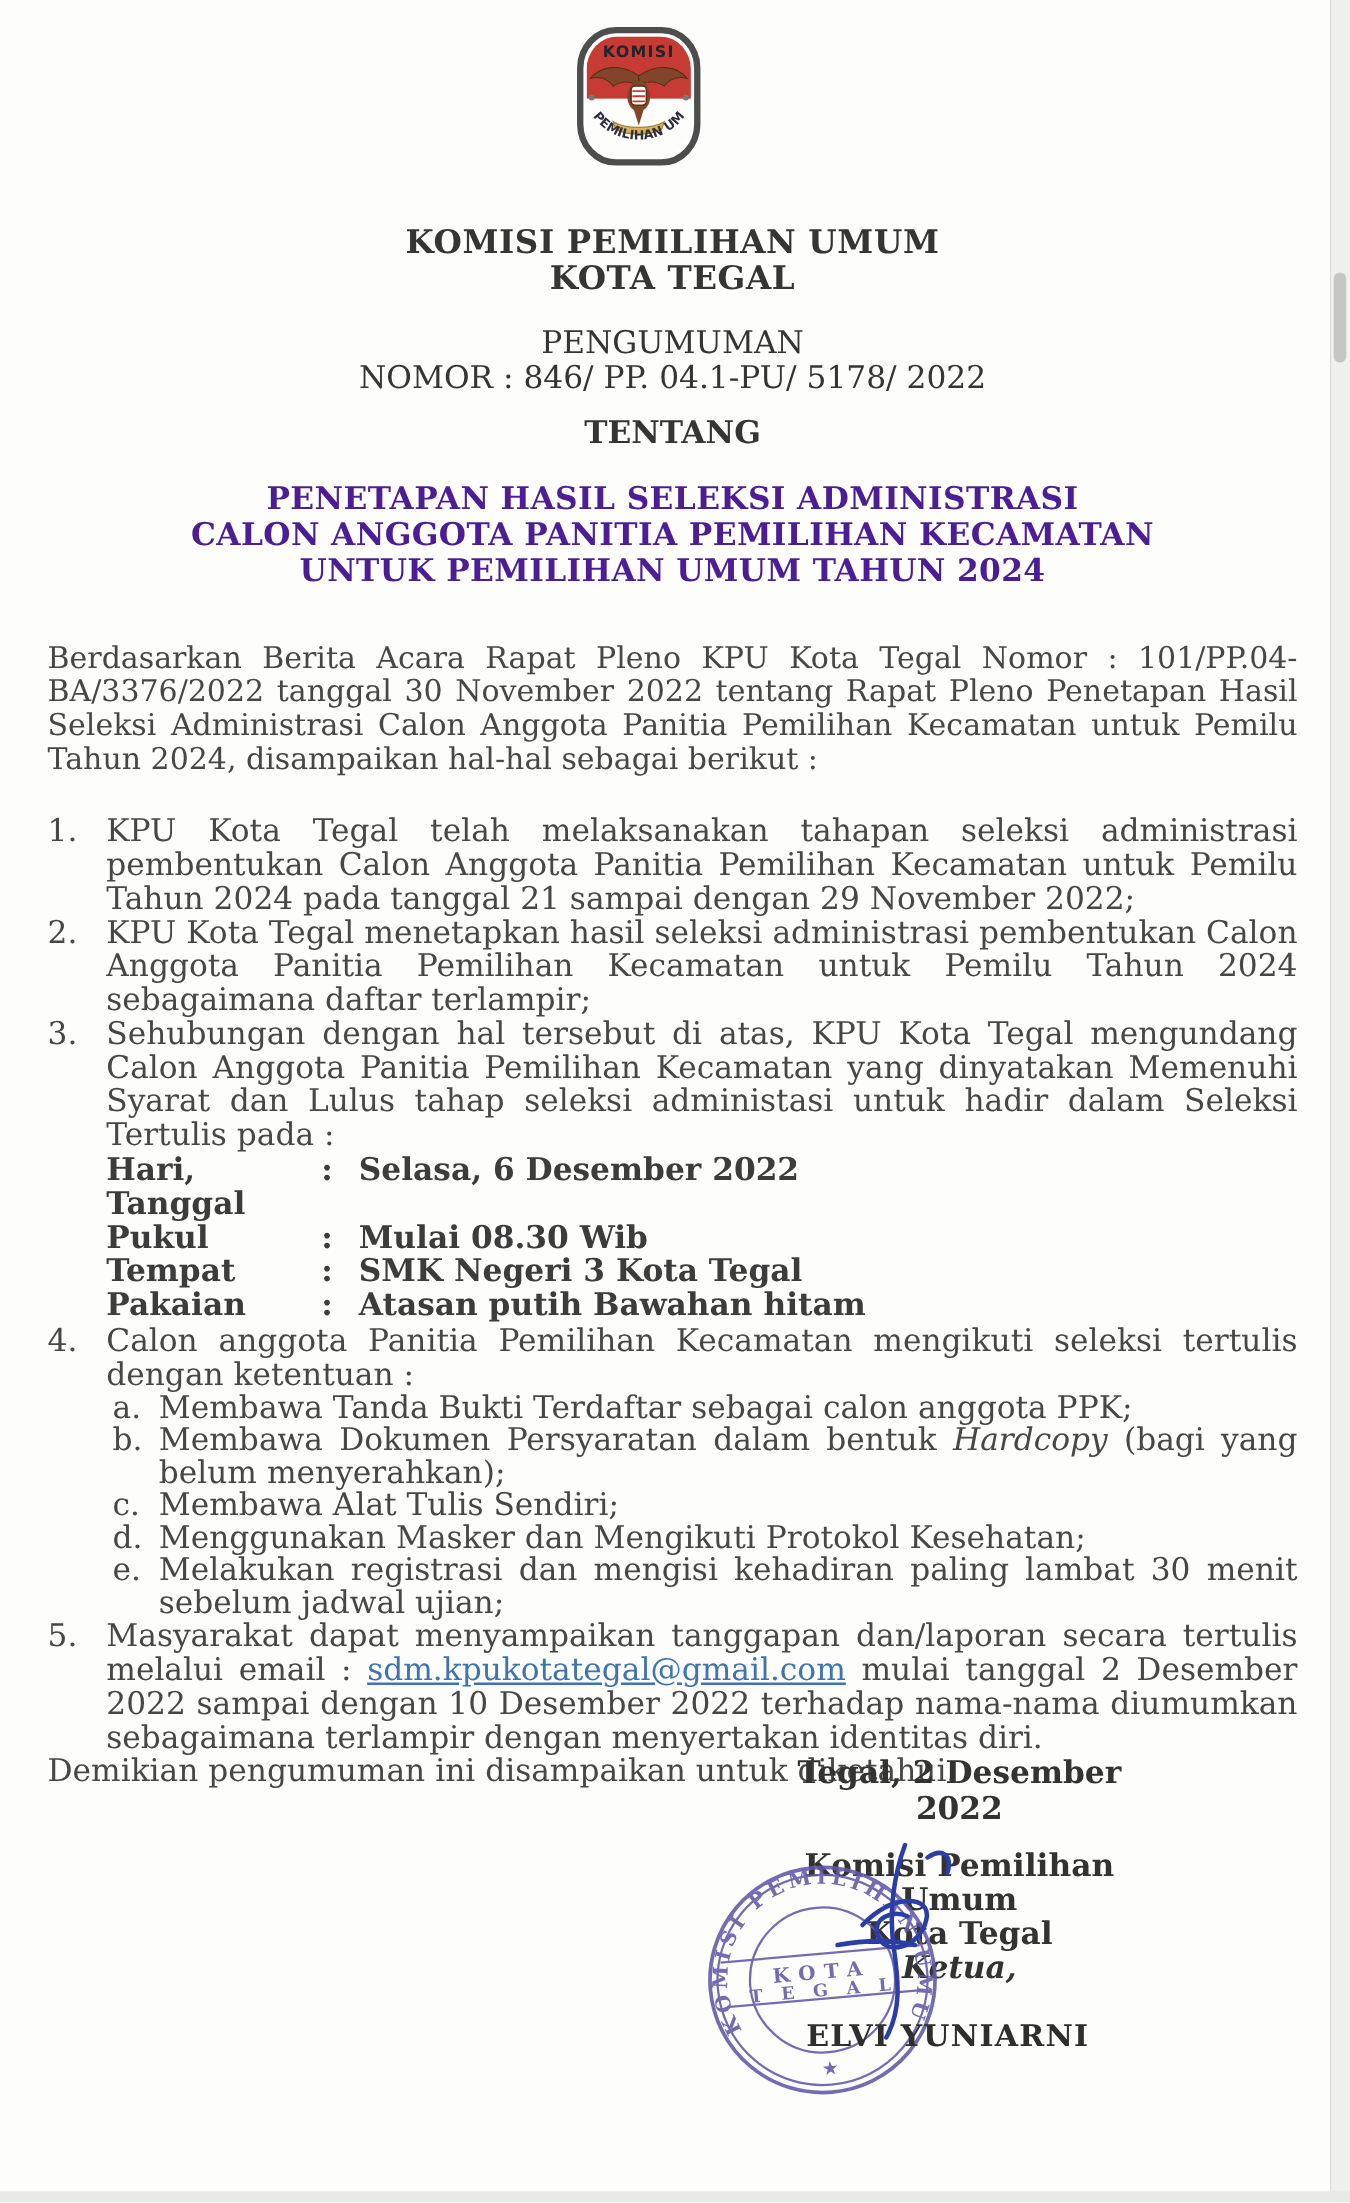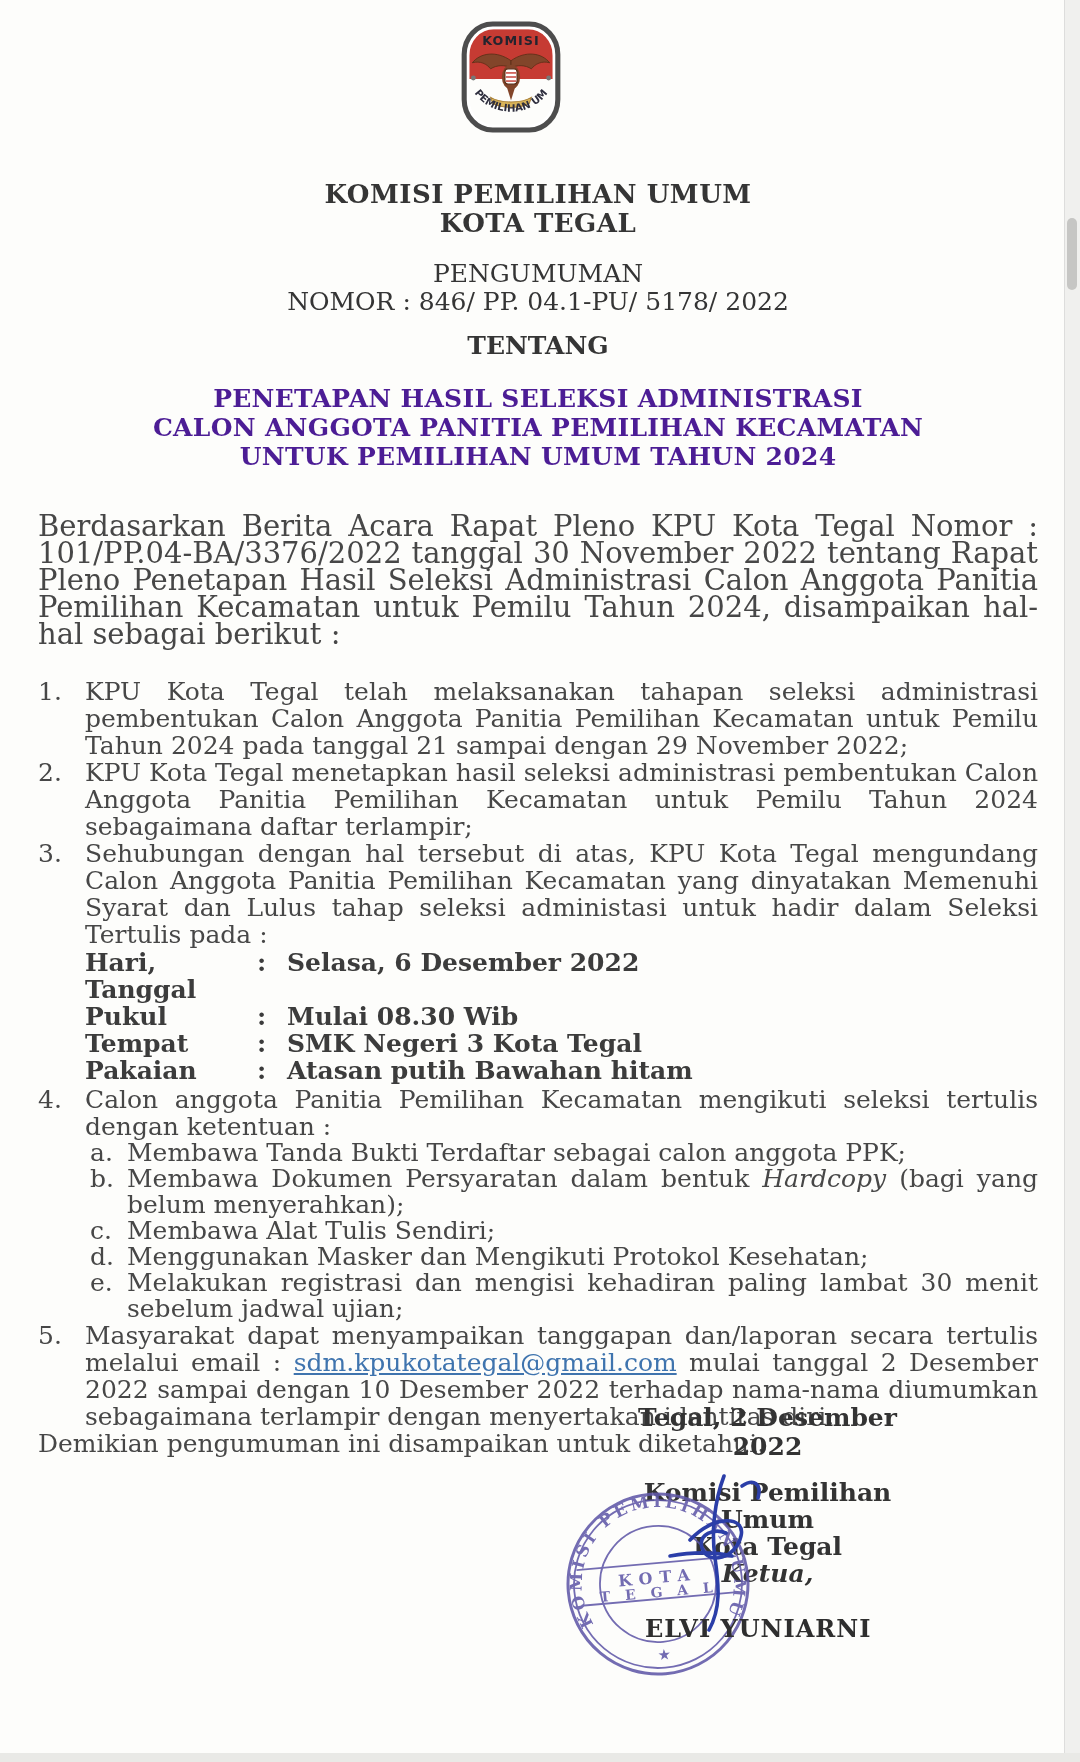--- a/index.html
+++ b/index.html
@@ -17,21 +17,21 @@
   .logo-wrap{position:absolute;left:460px;top:20px;width:102px;height:114px;}
 
   
   .header{margin:180px auto 0 auto;width:960px;text-align:center;color:#3a3a3a;}
   .h-org{font-size:26px;font-weight:bold;line-height:29px;letter-spacing:.5px;color:#353535;}
   .h-doc{margin-top:22px;font-size:25px;font-weight:normal;line-height:28px;color:#353535;}
   .h-about{margin-top:16px;font-size:25px;font-weight:bold;line-height:28px;color:#353535;}
   .h-title{margin-top:24px;font-size:25px;font-weight:bold;line-height:29px;letter-spacing:.3px;color:#4c1d95;}
 
   
-  .intro{margin:42px 0 0 0;font-size:29px;line-height:27px;text-align:justify;}
+  .intro{margin:42px 0 0 0;font-size:24px;line-height:27px;text-align:justify;}
   .list{margin-top:30px;}
   .li{display:flex;font-size:25px;line-height:27px;}
   .li .num{flex:0 0 47px;}
   .li .li-body{flex:1;text-align:justify;}
 
   .schedule{margin:1px 0 2px 0;}
   .sch-row{display:flex;font-weight:bold;font-size:25px;line-height:27px;color:#3c3c3c;}
   .sch-label{flex:0 0 172px;}
   .sch-colon{flex:0 0 30px;}
 

